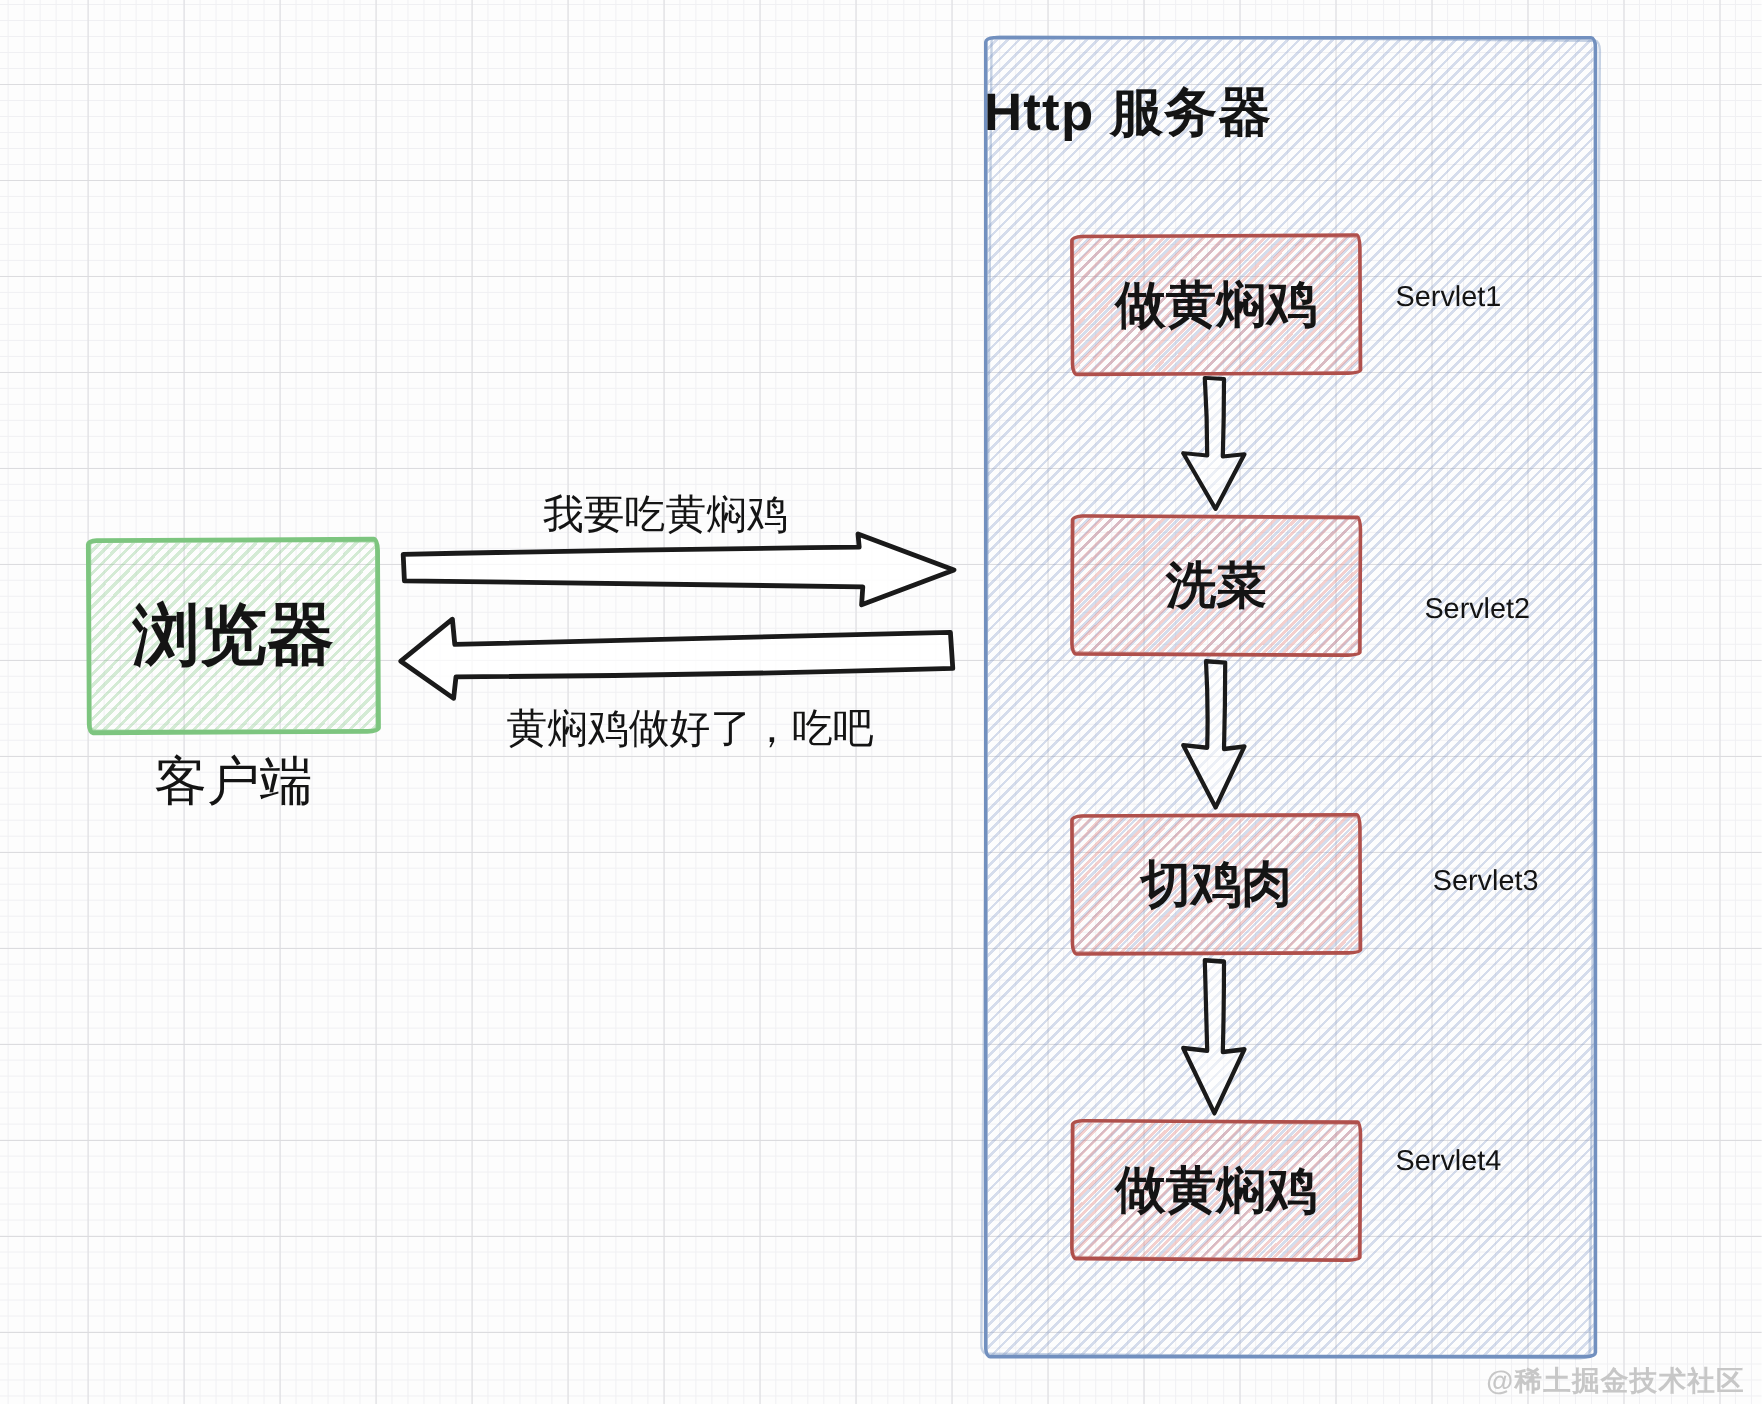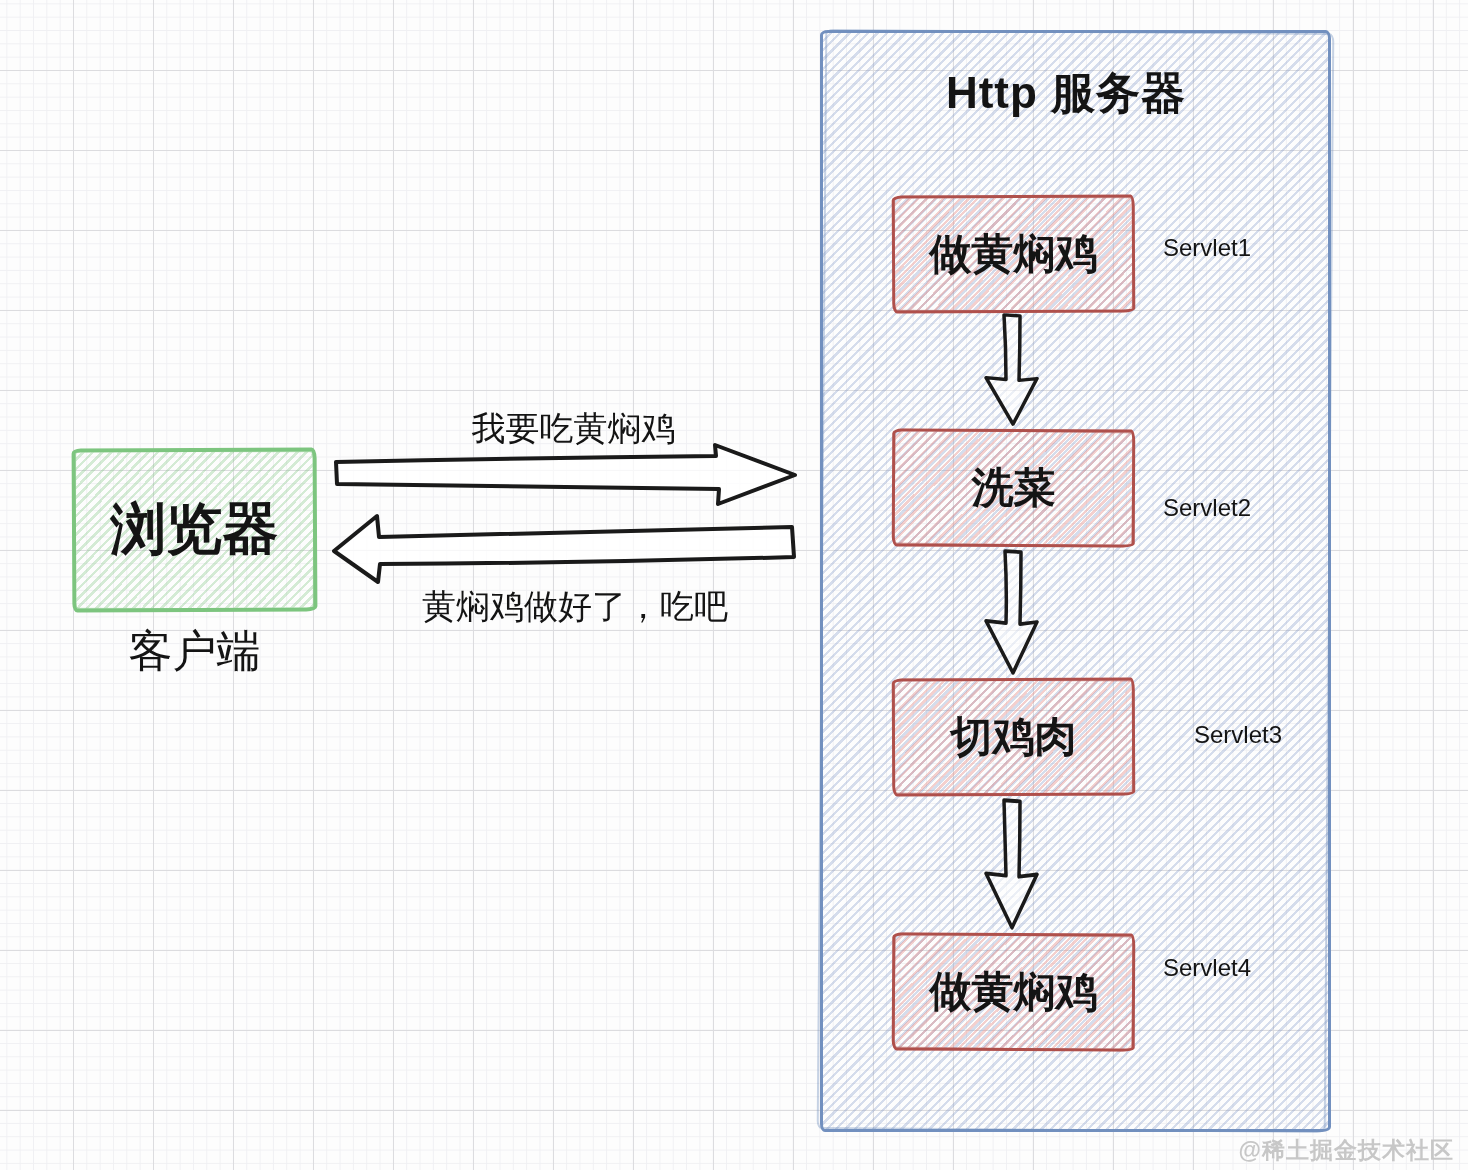--- a/index.html
+++ b/index.html
@@ -41,21 +41,21 @@
     left:820px;top:30px;width:511px;height:1102px;
     border:3px solid #7290bf;
     border-radius:8px 5px 9px 5px / 5px 9px 5px 8px;
     background-image:repeating-linear-gradient(135deg,
       rgba(255,255,255,0) 0px, rgba(255,255,255,0) 4.4px,
       rgba(121,146,197,0.30) 4.4px, rgba(121,146,197,0.30) 6.6px);
   }
   .server-title{
     position:absolute;
     left:820px;top:64px;width:492px;
-    text-align:center;
+    text-align:left;
     font-size:44px;font-weight:700;
     letter-spacing:1px;
   }
   
   .step-box{
     left:892px;width:243px;height:118px;
     border:3px solid #b0504c;
     border-radius:10px 4px 12px 5px / 5px 12px 4px 10px;
     background-image:repeating-linear-gradient(135deg,
       rgba(255,255,255,0) 0px, rgba(255,255,255,0) 3.6px,
@@ -65,21 +65,21 @@
   }
   .step-box.s1{top:195px;transform:rotate(-.3deg);}
   .step-box.s2{top:429px;transform:rotate(.25deg);}
   .step-box.s3{top:678px;transform:rotate(-.25deg);}
   .step-box.s4{top:933px;transform:rotate(.3deg);}
   .step-label{
     position:absolute;left:1163px;
     font-size:24px;font-weight:400;
   }
   .step-label.l1{top:234px;}
-  .step-label.l2{top:494px;}
+  .step-label.l2{top:494px;margin-left:24px;}
   .step-label.l3{top:721px;margin-left:31px;}
   .step-label.l4{top:954px;}
   
   .varrow{position:absolute;left:976px;width:70px;}
   .varrow.v1{top:313px;height:114px;}
   .varrow.v2{top:549px;height:127px;}
   .varrow.v3{top:798px;height:133px;}
   
   .browser-box{
     left:72px;top:448px;width:245px;height:164px;
@@ -97,21 +97,21 @@
     text-align:center;font-size:44px;font-weight:500;
   }
   
   .harrow{position:absolute;}
   .harrow.request{left:333px;top:441px;width:467px;height:67px;}
   .harrow.response{left:331px;top:511px;width:467px;height:74px;}
   .msg-label{
     position:absolute;text-align:center;
     font-size:34px;font-weight:500;
   }
-  .msg-label.request{left:351px;top:406px;width:445px;text-align:center;}
+  .msg-label.request{left:332px;top:406px;width:445px;text-align:center;}
   .msg-label.response{left:350px;top:584px;width:450px;}
   
   .watermark{
     position:absolute;right:14px;top:1135px;
     font-size:23px;font-weight:700;color:#c7c7c7;
     letter-spacing:1px;
   }
   svg{display:block;width:100%;height:100%;}
 </style>
 </head>

